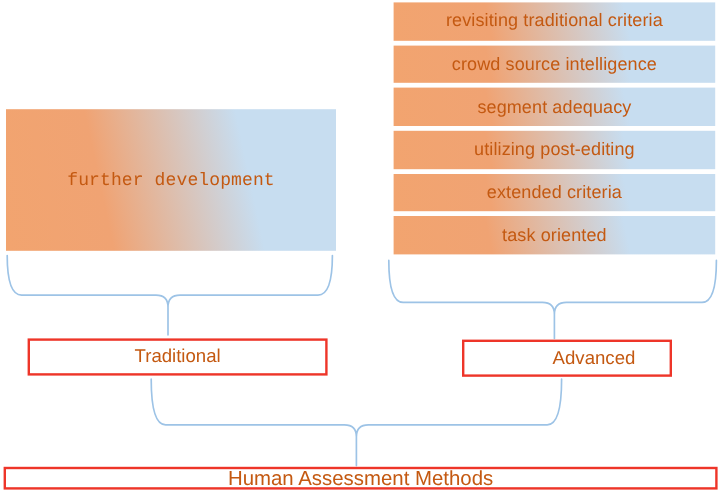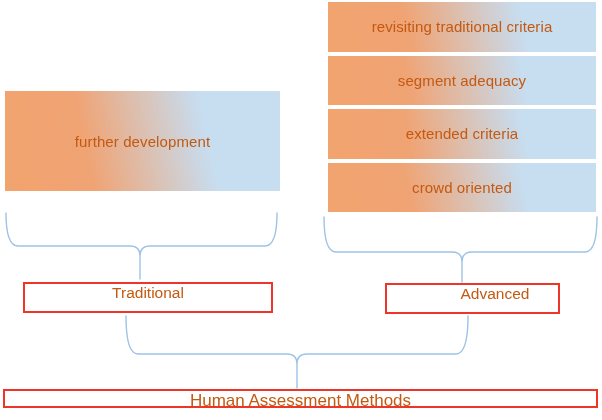--- a/index.html
+++ b/index.html
@@ -11,34 +11,34 @@
     --brace:#9dc3e6;
   }
   *{box-sizing:border-box;margin:0;padding:0;}
   body{background:#ffffff;font-family:"Liberation Sans", sans-serif;}
   .canvas{
     position:relative;width:602px;height:420px;background:#ffffff;overflow:hidden;
   }
   .braces{position:absolute;left:0;top:0;}
   .braces path{fill:none;stroke:var(--brace);stroke-width:1.4;stroke-linecap:round;}
   .col{position:absolute;display:flex;flex-direction:column;gap:4px;justify-content:flex-end;}
-  .col-left{left:5px;top:91px;width:275px;height:100px;}
+  .col-left{left:5px;top:91px;width:275px;height:118px;font-family:Liberation Mono, monospace;}
   .col-right{left:328px;top:2px;width:268px;height:210px;}
   .item{
     flex:1;
     background:linear-gradient(78deg, var(--item-grad-start) 0%, #f0a373 30%, var(--item-grad-end) 72%);
     color:var(--item-text);
     display:flex;align-items:center;justify-content:center;
     font-size:15px;
     letter-spacing:.1px;
     white-space:nowrap;
   }
   .cat-box{
     position:absolute;background:#ffffff;border:2px solid var(--cat-border);
-    display:flex;justify-content:center;
+    display:flex;align-items:center;justify-content:center;
     color:var(--cat-text);
   }
   .cat-traditional{left:23px;top:282px;width:250px;height:31px;font-size:15.5px;}
   .cat-advanced{left:385px;top:283px;width:175px;height:31px;font-size:15.5px;padding-left:45px;}
   .cat-root{left:3px;top:389px;width:595px;height:19px;font-size:17px;}
 </style>
 </head>
 <body>
 
 <div class="canvas">
@@ -48,23 +48,25 @@
     <path d="M324,217 Q324,252 336,252 H452 Q462,252 462,262 V282 M597,217 Q597,252 585,252 H472 Q462,252 462,262"></path>
     <path d="M126,316 Q126,354 138,354 H287 Q297,354 297,364 V388 M468,316 Q468,354 456,354 H307 Q297,354 297,364"></path>
   </svg>
 
   <div class="col col-left">
     <div class="item">further development</div>
   </div>
 
   <div class="col col-right">
     <div class="item">revisiting traditional criteria</div>
+    <div class="item">crowd source intelligence</div>
     <div class="item">segment adequacy</div>
+    <div class="item">utilizing post-editing</div>
     <div class="item">extended criteria</div>
-    <div class="item">crowd oriented</div>
+    <div class="item">task oriented</div>
   </div>
 
   <div class="cat-box cat-traditional">
     <span>Traditional</span>
   </div>
 
   <div class="cat-box cat-advanced">
     <span>Advanced</span>
   </div>
 

